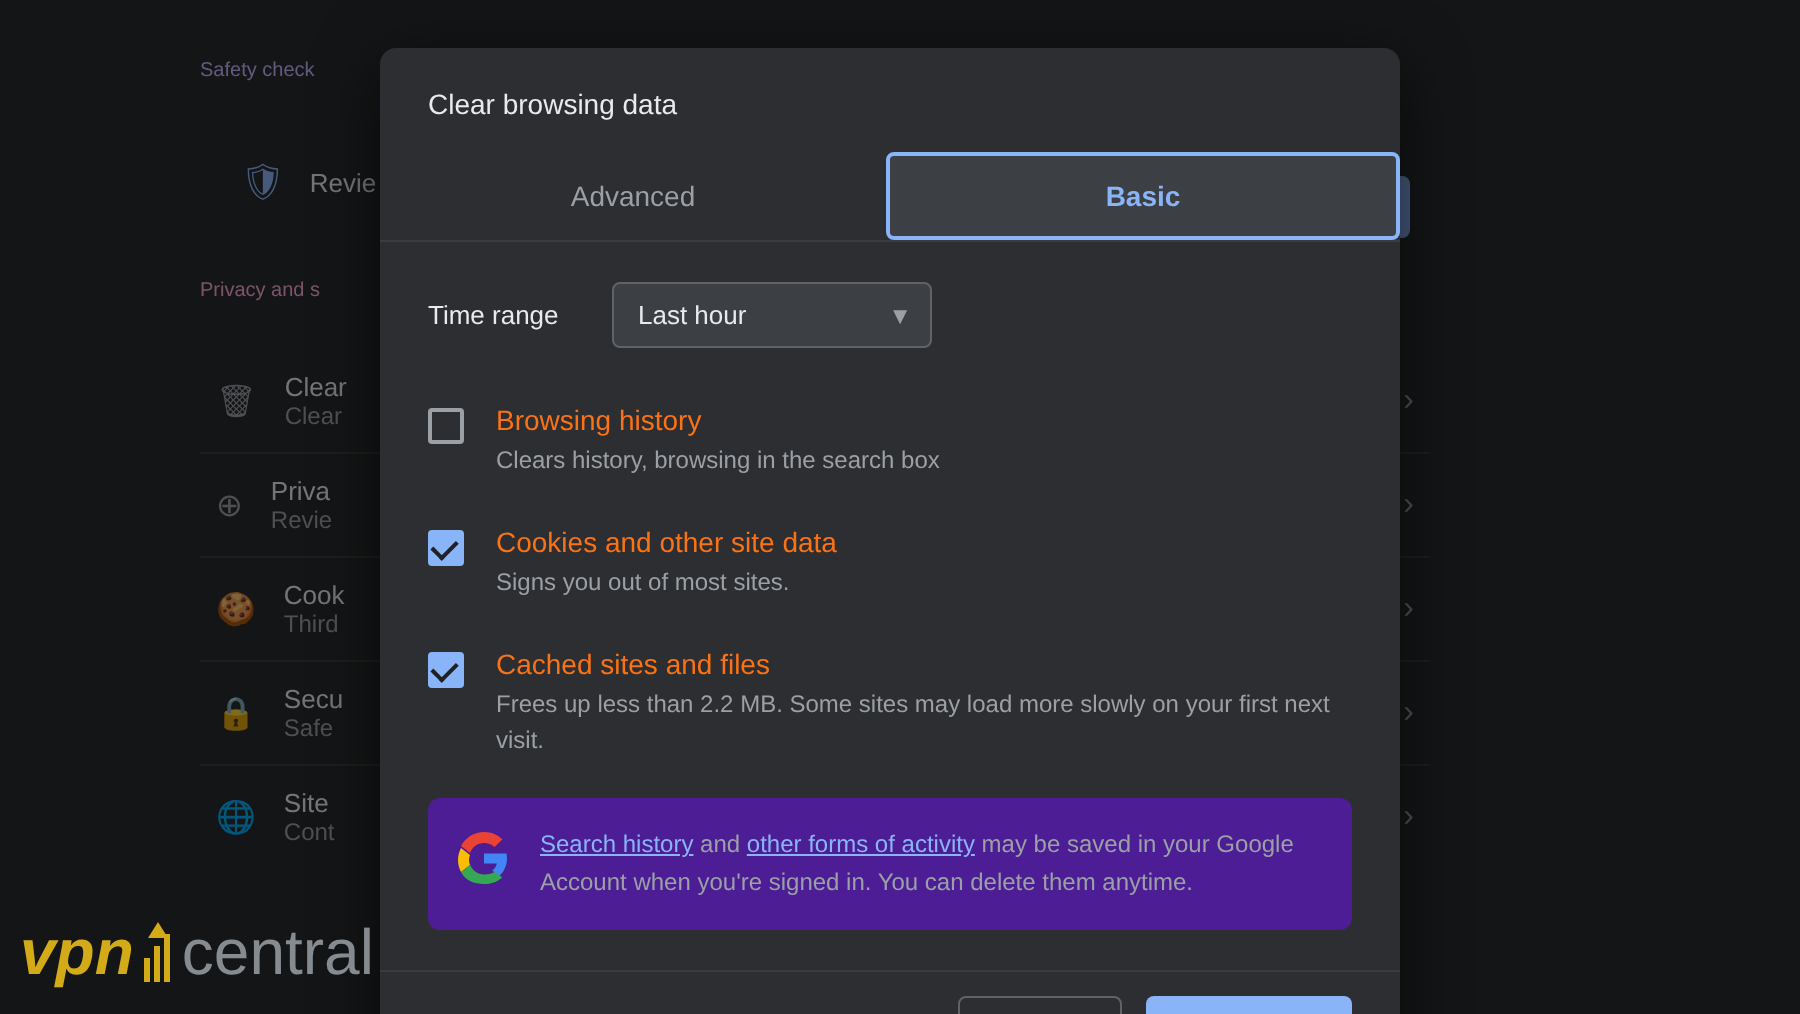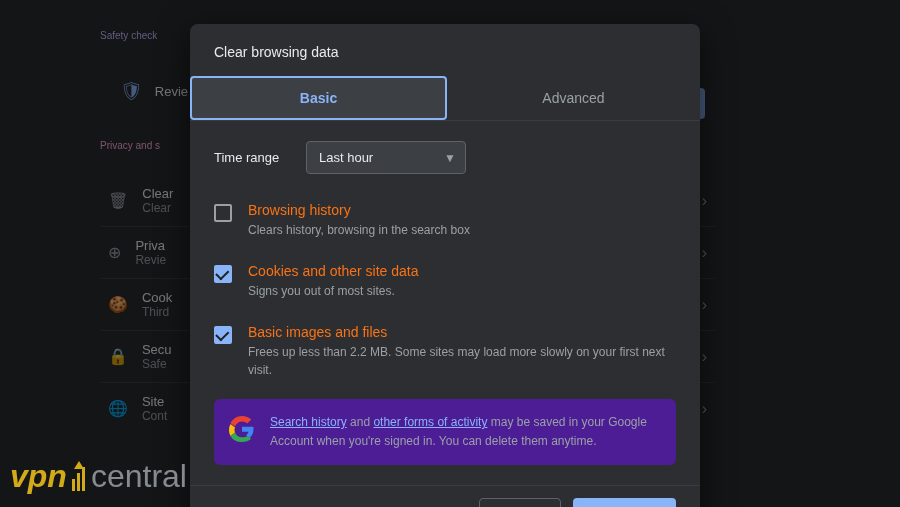--- a/index.html
+++ b/index.html
@@ -339,22 +339,22 @@
   </div>
 </div>
 
 <div class="overlay"></div>
 
 <div class="dialog">
 
   <div class="dialog-title">Clear browsing data</div>
 
   <div class="dialog-tabs">
+    <button class="tab">Advanced</button>
     <button class="tab active">Basic</button>
-    <button class="tab">Advanced</button>
   </div>
 
   <div class="time-range-row">
     <span class="time-range-label">Time range</span>
     <div class="select-wrapper">
       <select class="time-range-select">
         <option>Last hour</option>
         <option>Last 24 hours</option>
         <option>Last 7 days</option>
         <option>Last 4 weeks</option>
@@ -378,21 +378,21 @@
       <div class="checkbox checked"></div>
       <div class="checkbox-content">
         <div class="checkbox-title">Cookies and other site data</div>
         <div class="checkbox-desc">Signs you out of most sites.</div>
       </div>
     </div>
 
     <div class="checkbox-item">
       <div class="checkbox checked"></div>
       <div class="checkbox-content">
-        <div class="checkbox-title">Basic images and files</div>
+        <div class="checkbox-title">Cached sites and files</div>
         <div class="checkbox-desc">Frees up less than 2.2 MB. Some sites may load more slowly on your first next visit.</div>
       </div>
     </div>
 
   </div>
 
   <div class="google-info">
 
     <svg class="google-g" viewBox="0 0 28 28" xmlns="http://www.w3.org/2000/svg">
       <path d="M14 6.5c2.1 0 3.9.7 5.3 2l3.9-3.9C20.9 2.4 17.7 1 14 1 9 1 4.7 3.8 2.5 8l4.5 3.5C8.1 8.5 10.8 6.5 14 6.5z" fill="#EA4335"></path>

